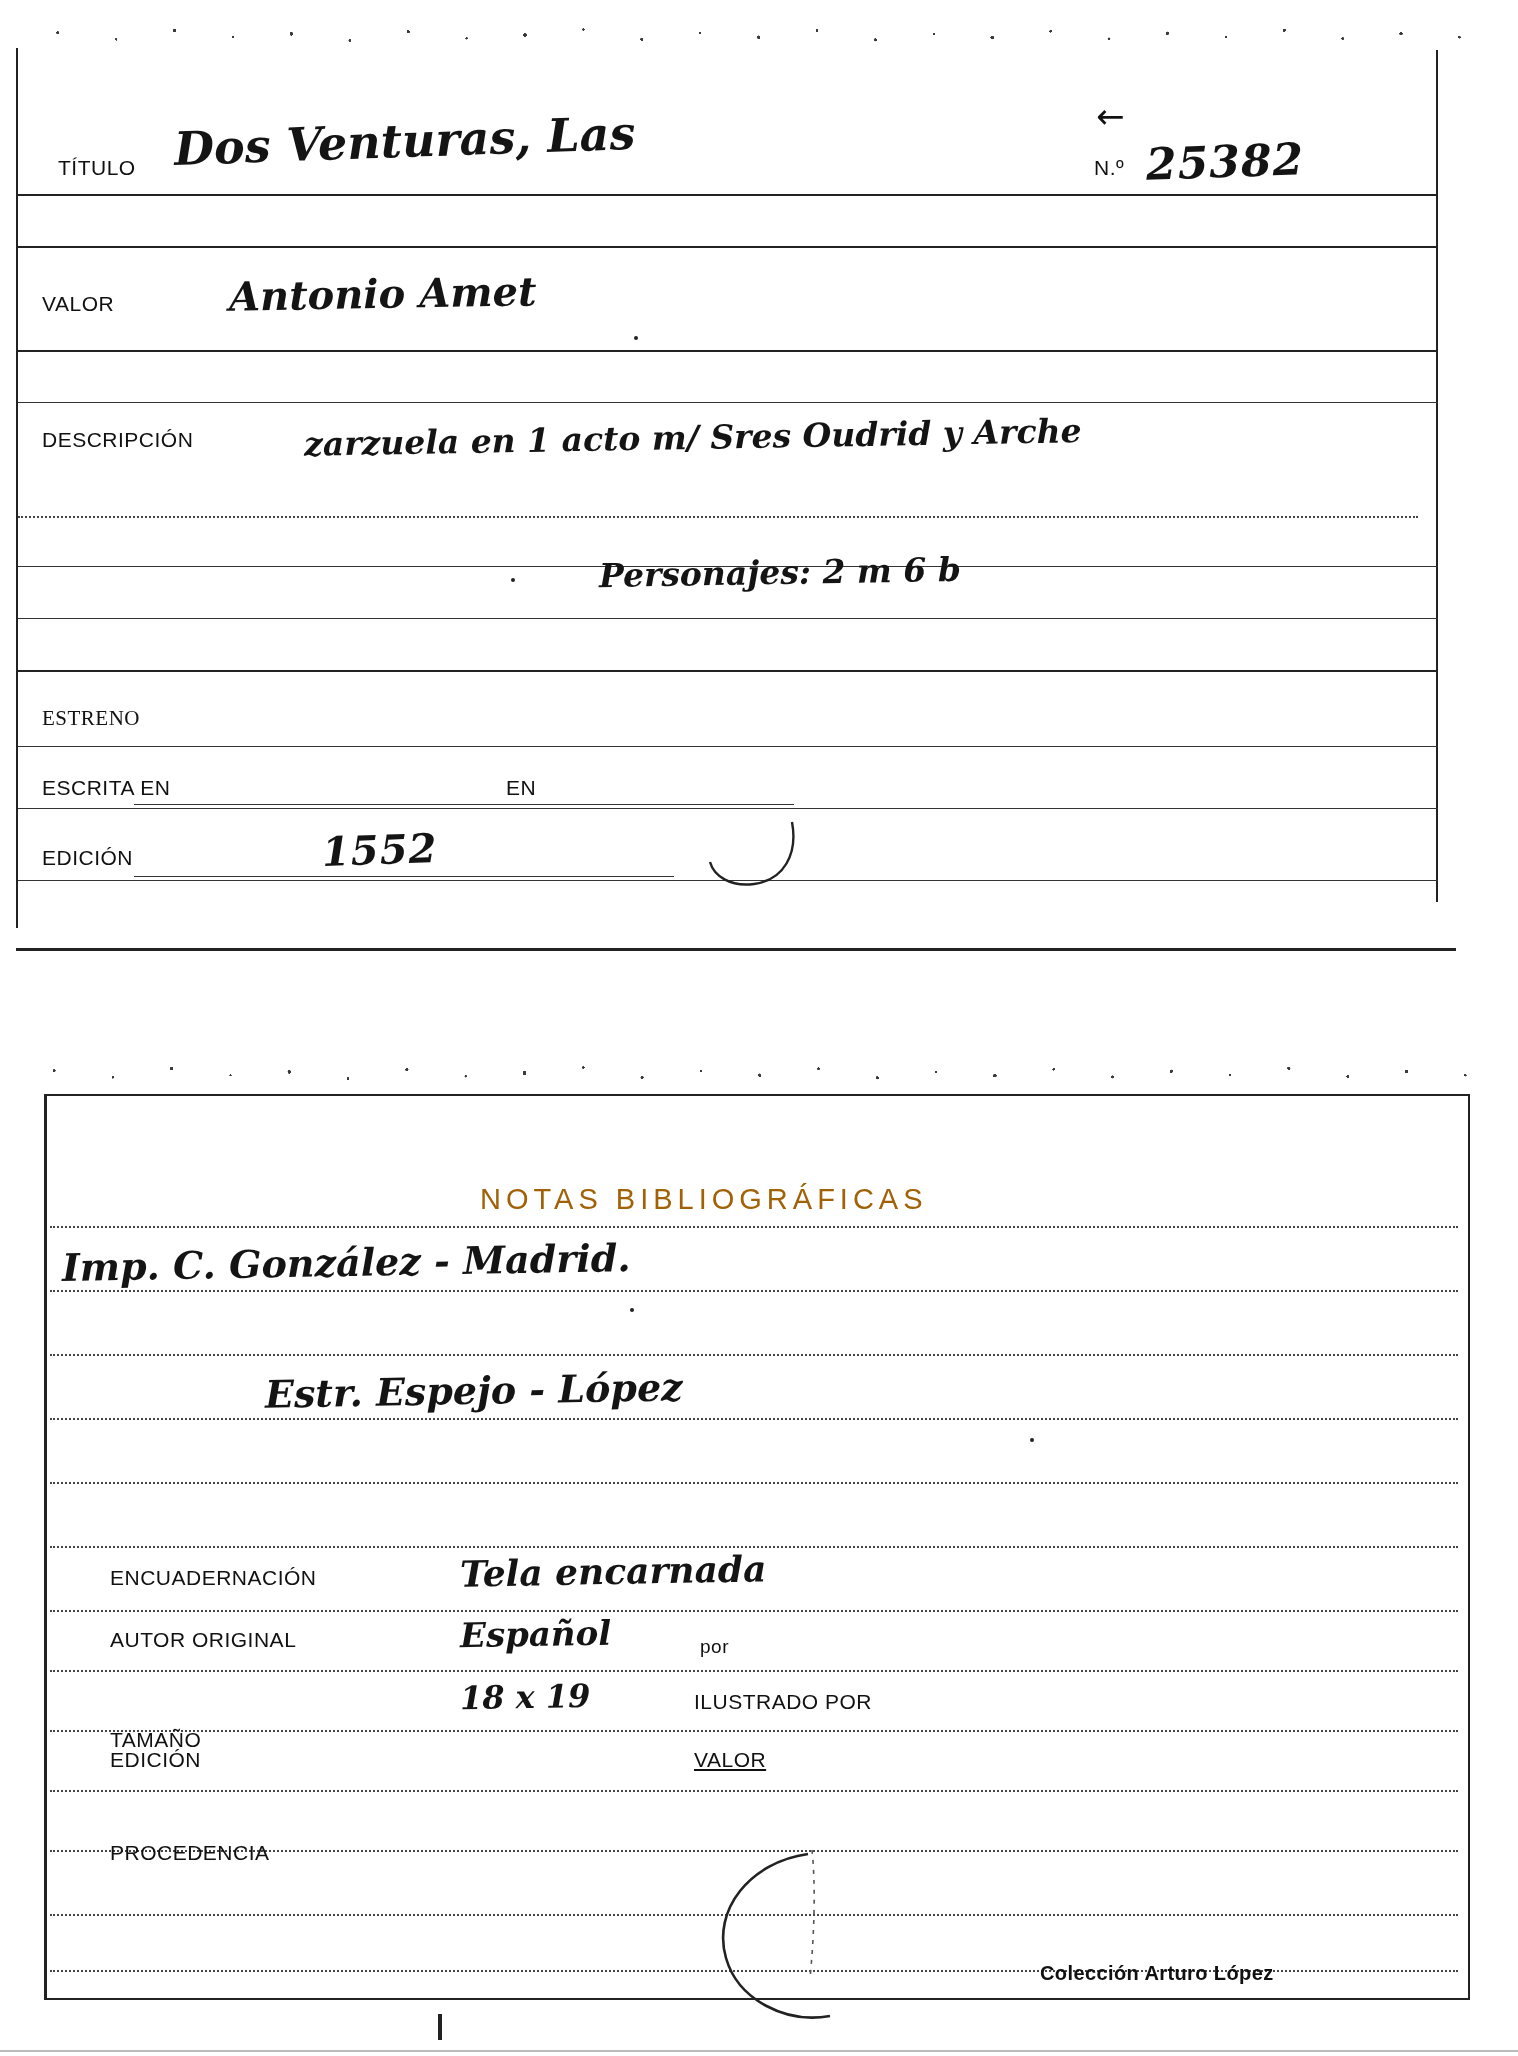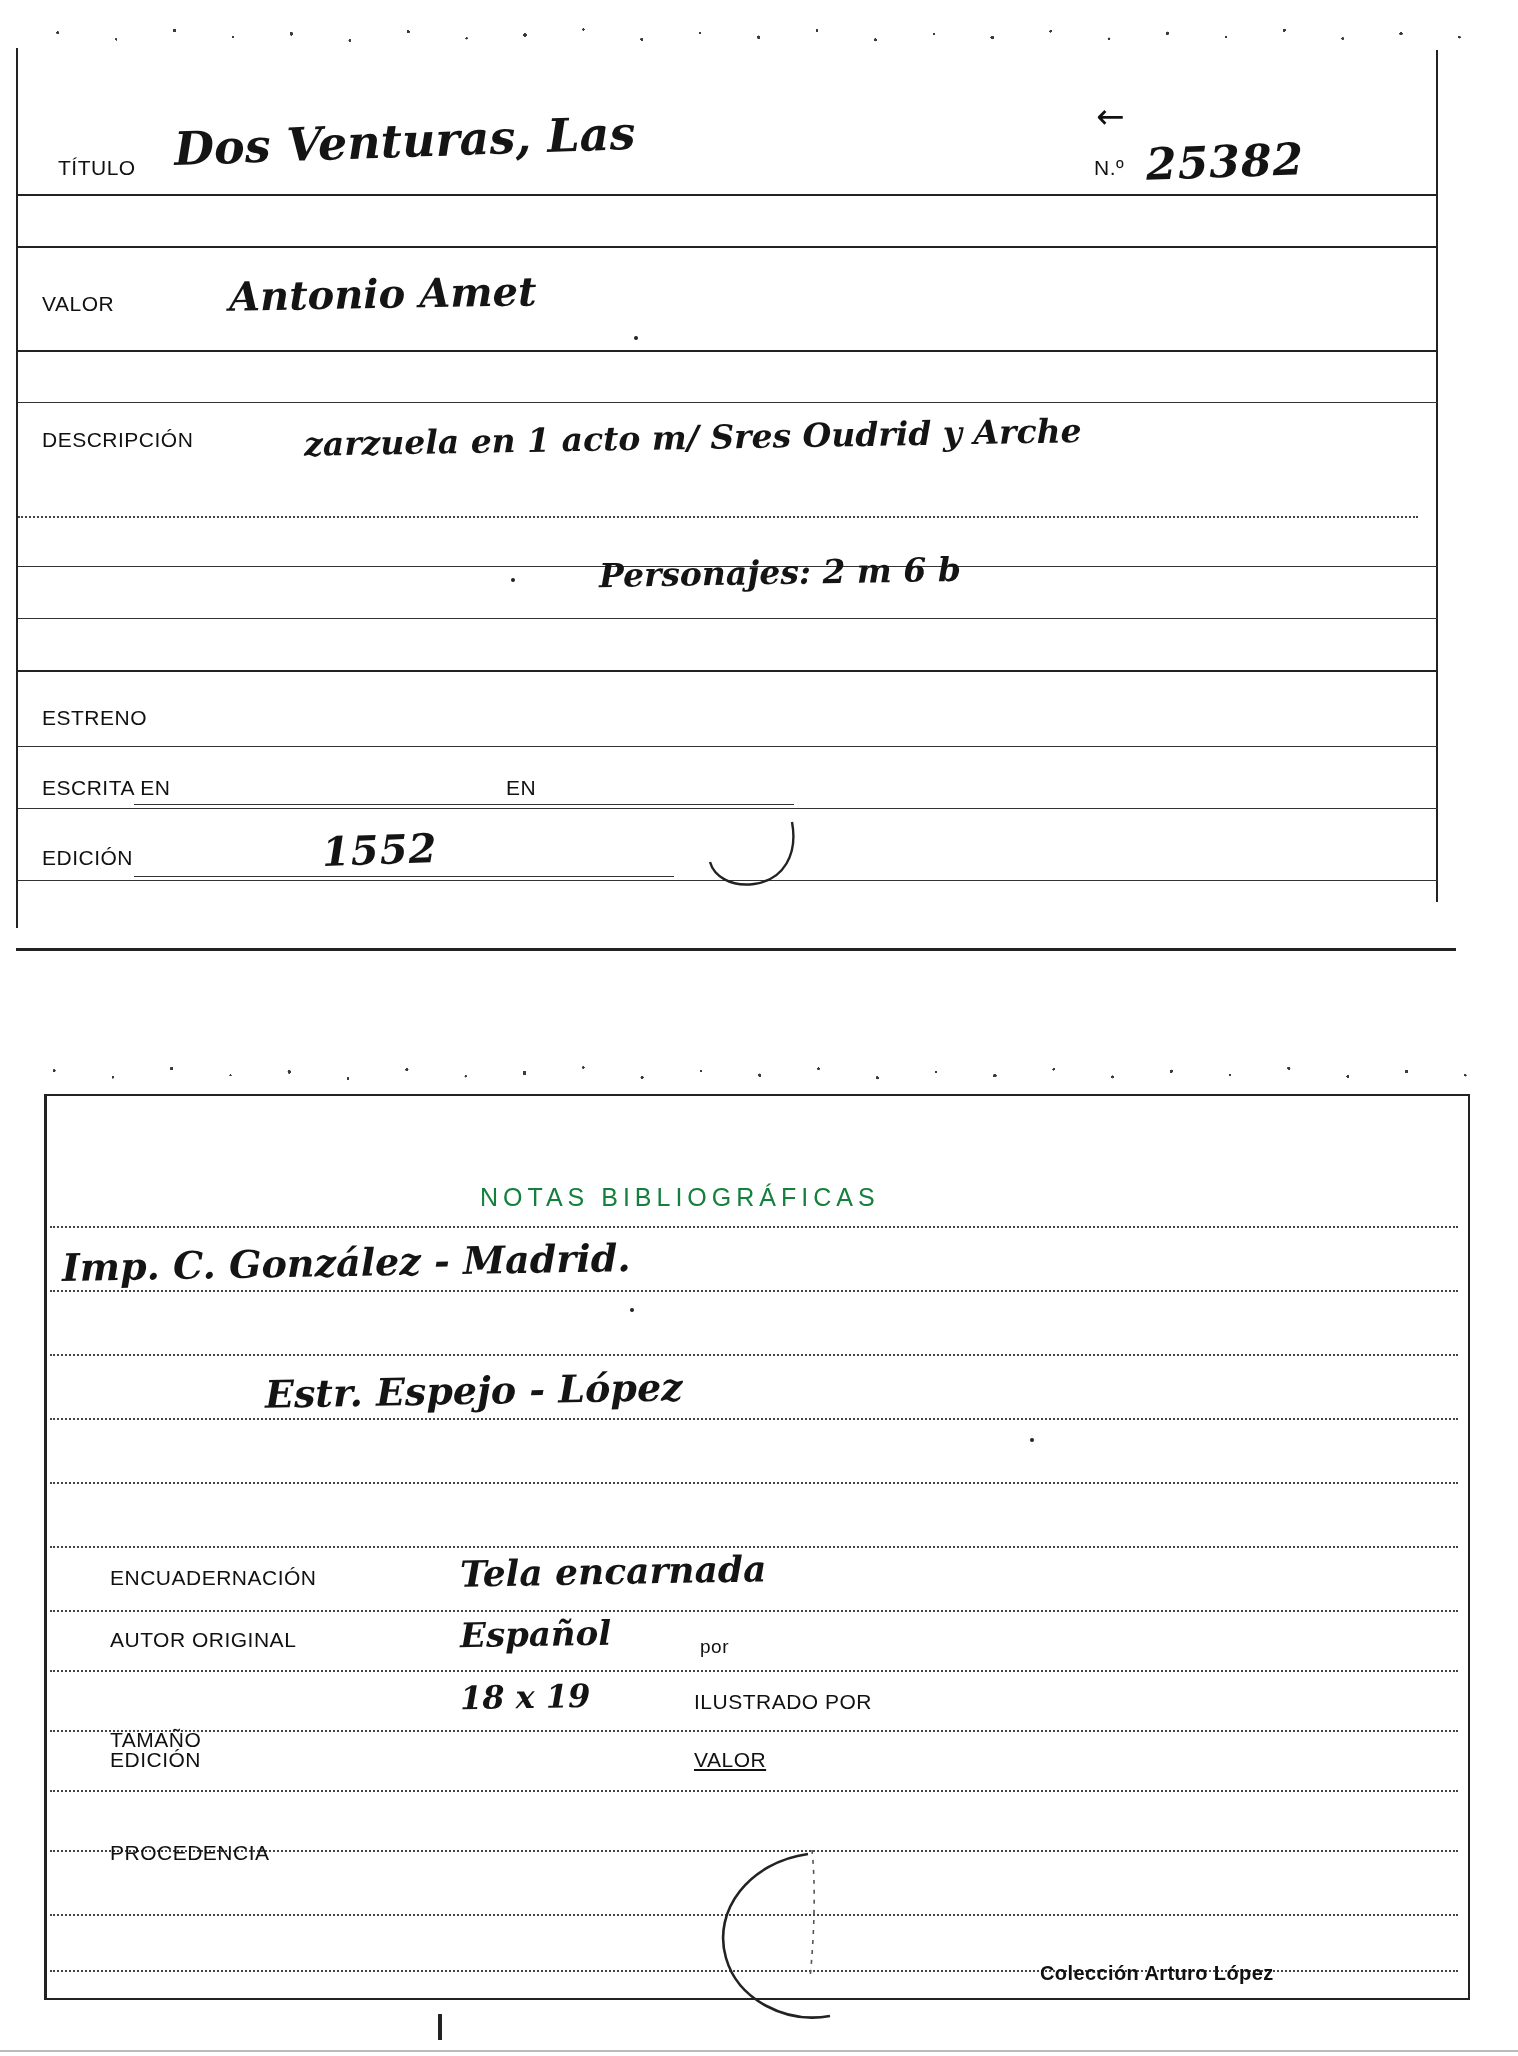--- a/index.html
+++ b/index.html
@@ -88,23 +88,23 @@
     color: #141414;
     white-space: nowrap;
     transform: rotate(-2deg);
     font-weight: 600;
   }
   .hand.flat { transform: rotate(-1deg); }
   .hand.ink { letter-spacing: 1px; }
 
   .notas-title {
     position: absolute;
-    font-size: 25px;
+    font-size: 29px;
     letter-spacing: 5px;
-    color: #15803d;
+    color: #a16207;
   }
 
   .coleccion {
     position: absolute;
     font-size: 20px;
     font-weight: bold;
     letter-spacing: .4px;
     color: #111;
   }
 
@@ -154,21 +154,21 @@
   <div class="rule thin" style="left:4px; top:728px; width:1420px;"></div>
   <div class="rule thin" style="left:4px; top:790px; width:1420px;"></div>
   <div class="rule thin" style="left:4px; top:862px; width:1420px;"></div>
 
   <div class="rule thin" style="left:120px; top:786px; width:660px;"></div>
   <div class="rule thin" style="left:120px; top:858px; width:540px;"></div>
 
   <div class="field-label" style="left:44px; top:138px;">TÍTULO</div>
   <div class="field-label" style="left:28px; top:274px;">VALOR</div>
   <div class="field-label" style="left:28px; top:410px;">DESCRIPCIÓN</div>
-  <div class="field-label" style="left:28px; top:688px;">ESTRENO</div>
+  <div class="field-label" style="left:28px; top:688px;font-family:Liberation Serif, serif;">ESTRENO</div>
   <div class="field-label" style="left:28px; top:758px;">ESCRITA EN</div>
   <div class="field-label" style="left:492px; top:758px;">EN</div>
   <div class="field-label" style="left:28px; top:828px;">EDICIÓN</div>
 
   <div class="field-label" style="left:1080px; top:138px;">N.º</div>
   <div class="hand ink" style="left:1132px; top:118px; font-size:44px;">25382</div>
   <div class="arrow-tick" style="left:1082px; top:78px;">←</div>
 
   <div class="hand" style="left:160px; top:96px; font-size:46px;">Dos Venturas, Las</div>
   <div class="hand flat" style="left:215px; top:252px; font-size:40px;">Antonio Amet</div>

